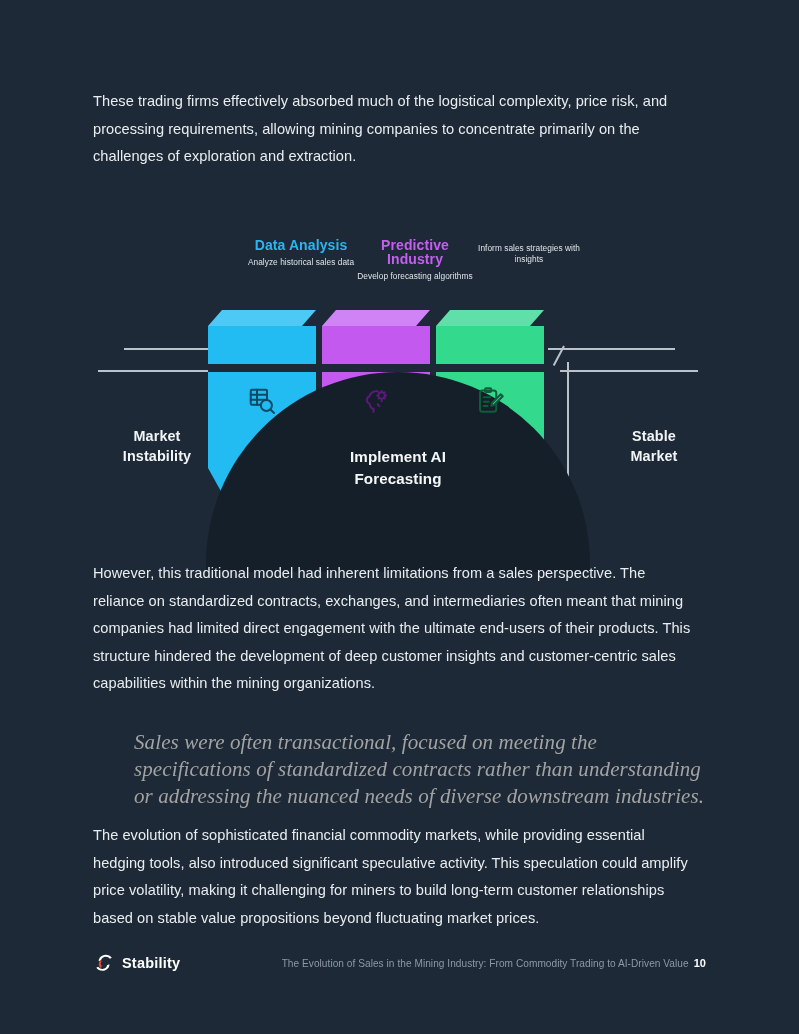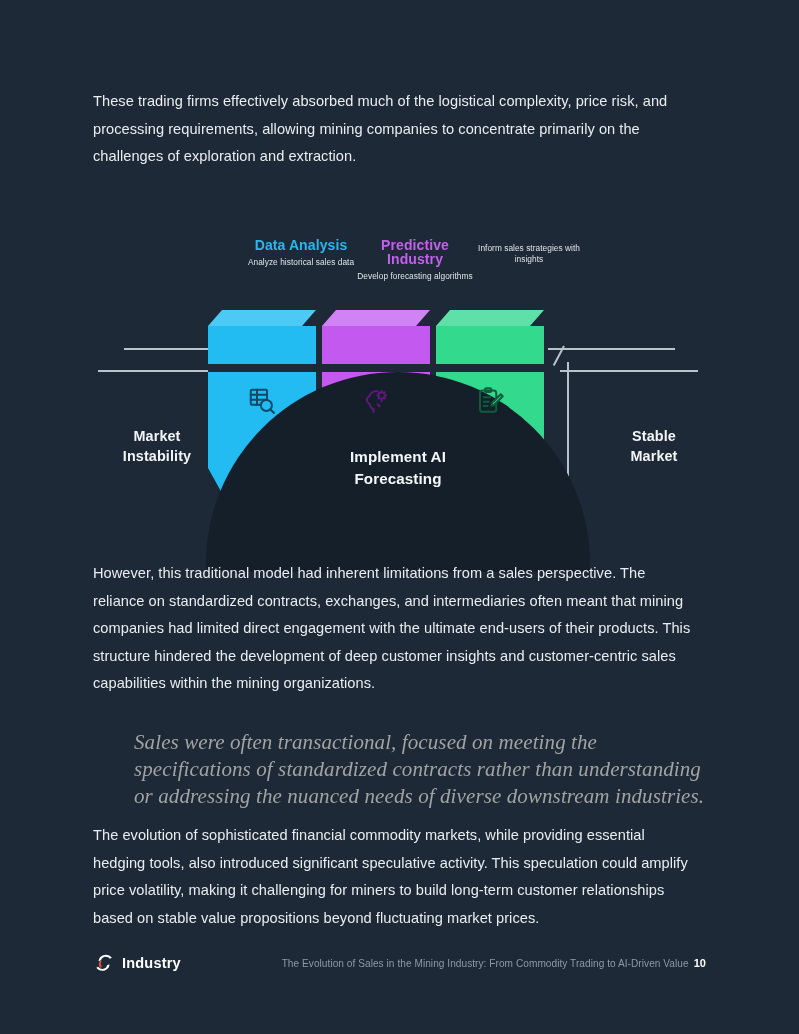--- a/index.html
+++ b/index.html
@@ -407,20 +407,20 @@
 
   <div class="footer">
     <div class="logo-wrap">
       <span class="logo-mark">
         <svg viewBox="0 0 24 24" width="22" height="22">
           <path d="M20.5 6.4c-2-3-6.3-4.2-9.9-2.7C7.6 5 5.9 7.5 6.2 10.2l2.6-1.1C9 7.6 10 6.3 11.7 5.6c2.5-1 5.4-.2 6.8 1.8z" fill="#ffffff"></path>
           <path d="M3.6 17.2c2 3 6.3 4.2 9.9 2.7 3-1.3 4.7-3.8 4.4-6.5l-2.6 1.1c-.2 1.5-1.2 2.8-2.9 3.5-2.5 1-5.4.2-6.8-1.8z" fill="#ffffff"></path>
           <path d="M8.2 8.9c-1.6 1.6-2.3 3.9-1.7 6 .3 1.1.9 2 1.8 2.7l1.4-2.4c-.5-.5-.8-1.1-1-1.8-.3-1.3 0-2.7.9-3.7z" fill="#e0493a"></path>
         </svg>
       </span>
-      <span class="logo-text">Industry</span>
+      <span class="logo-text">Stability</span>
     </div>
     <div class="footer-caption">
       <span>The Evolution of Sales in the Mining Industry: From Commodity Trading to AI-Driven Value</span><span class="pg">10</span>
     </div>
   </div>
 
 </div>
 
 </body></html>

